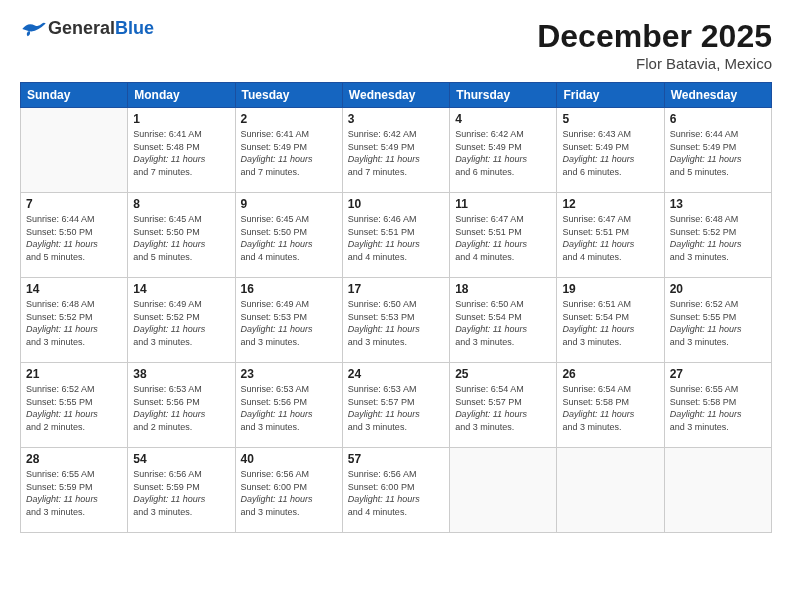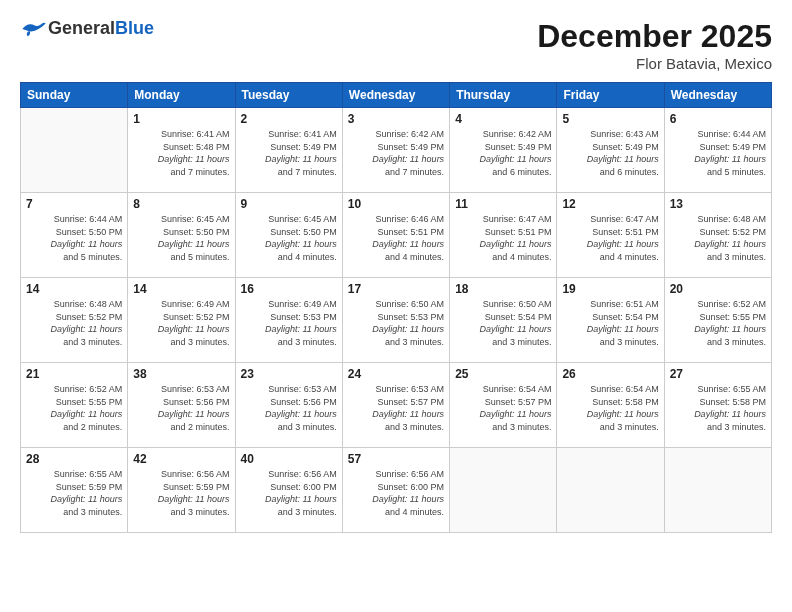--- a/index.html
+++ b/index.html
@@ -80,21 +80,20 @@
       font-size: 12px;
       font-weight: bold;
       color: #222;
       display: block;
       margin-bottom: 2px;
     }
     .day-info {
       font-size: 9px;
       color: #444;
       line-height: 1.4;
-      text-align: right;
     }
     .empty-cell {
       background: #f9f9f9;
     }
     table {
       width: 100%;
       border-collapse: collapse;
     }
   </style>
 </head>
@@ -248,21 +247,21 @@
             <span class="day-num">27</span>
             <div class="day-info"><span>Sunrise: 6:55 AM</span><br><span>Sunset: 5:58 PM</span><br><span style="font-style: italic;">Daylight: 11 hours</span><br><span>and 3 minutes.</span></div>
           </td>
         </tr>
         <tr>
           <td>
             <span class="day-num">28</span>
             <div class="day-info"><span>Sunrise: 6:55 AM</span><br><span>Sunset: 5:59 PM</span><br><span style="font-style: italic;">Daylight: 11 hours</span><br><span>and 3 minutes.</span></div>
           </td>
           <td>
-            <span class="day-num">42</span>
+            <span class="day-num">54</span>
             <div class="day-info"><span>Sunrise: 6:56 AM</span><br><span>Sunset: 5:59 PM</span><br><span style="font-style: italic;">Daylight: 11 hours</span><br><span>and 3 minutes.</span></div>
           </td>
           <td>
             <span class="day-num">40</span>
             <div class="day-info"><span>Sunrise: 6:56 AM</span><br><span>Sunset: 6:00 PM</span><br><span style="font-style: italic;">Daylight: 11 hours</span><br><span>and 3 minutes.</span></div>
           </td>
           <td>
             <span class="day-num">57</span>
             <div class="day-info"><span>Sunrise: 6:56 AM</span><br><span>Sunset: 6:00 PM</span><br><span style="font-style: italic;">Daylight: 11 hours</span><br><span>and 4 minutes.</span></div>
           </td>

